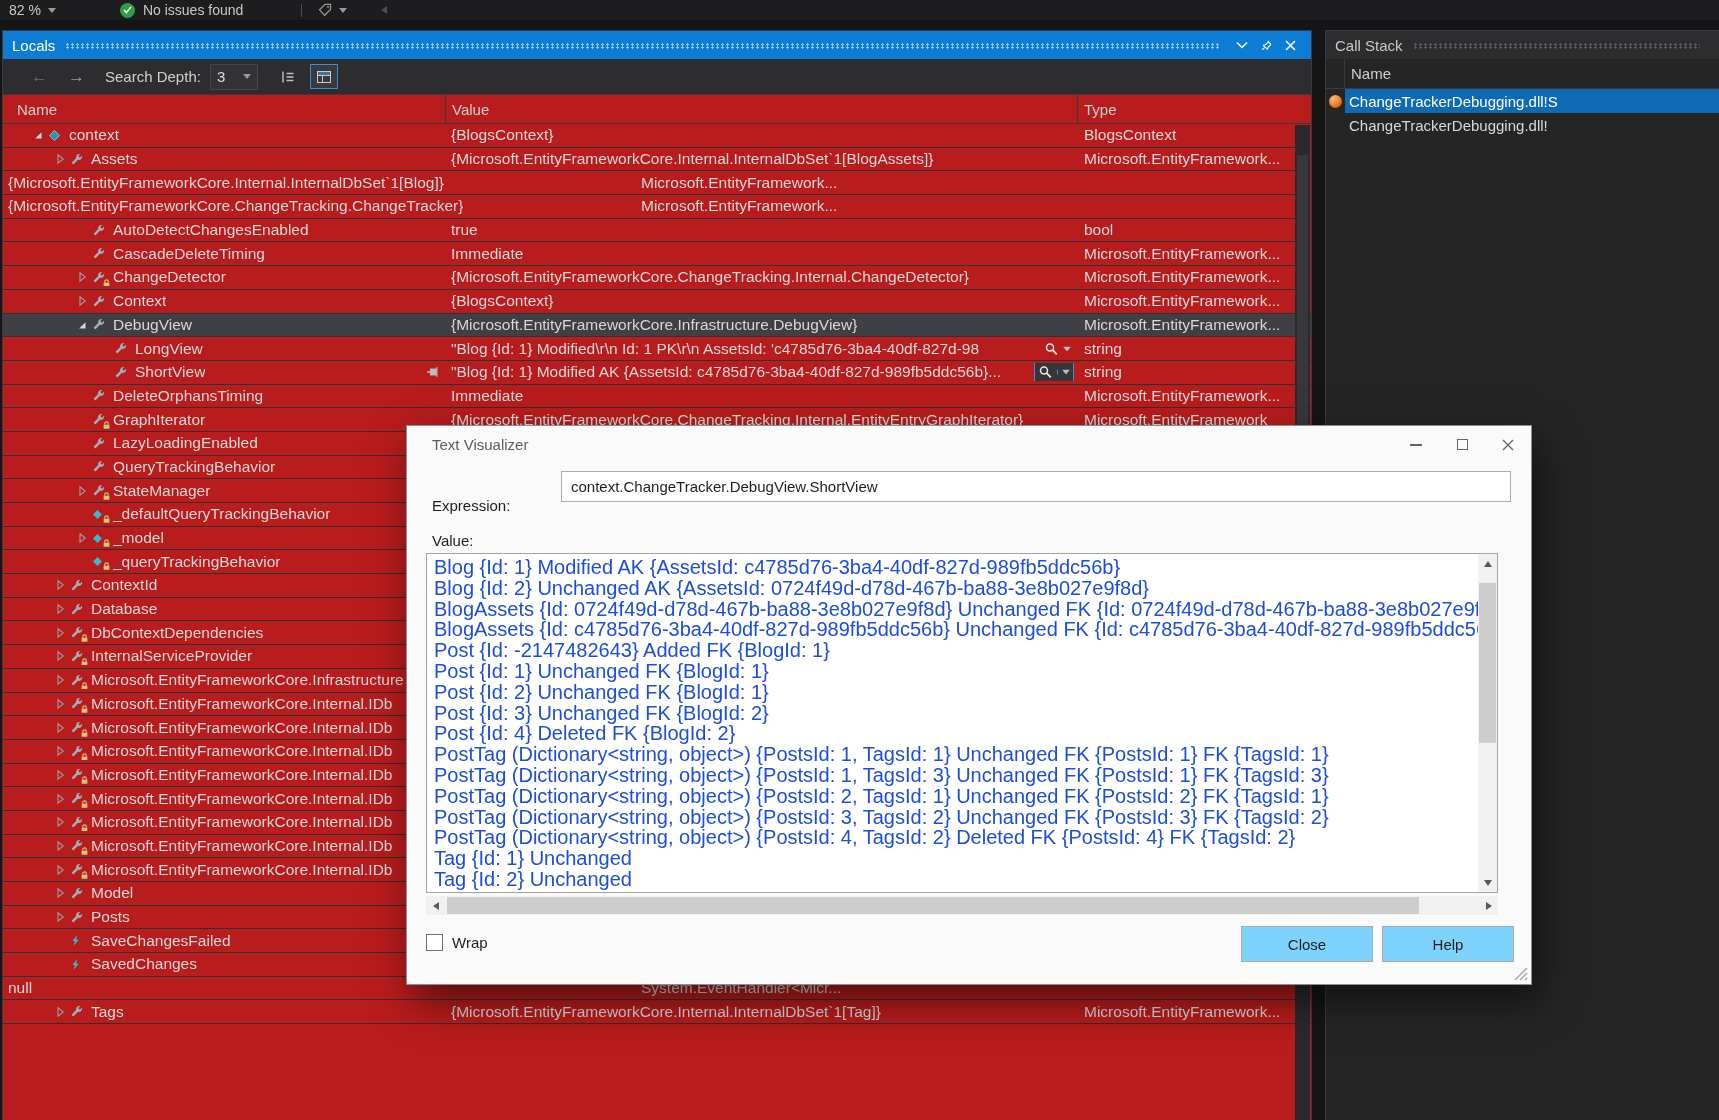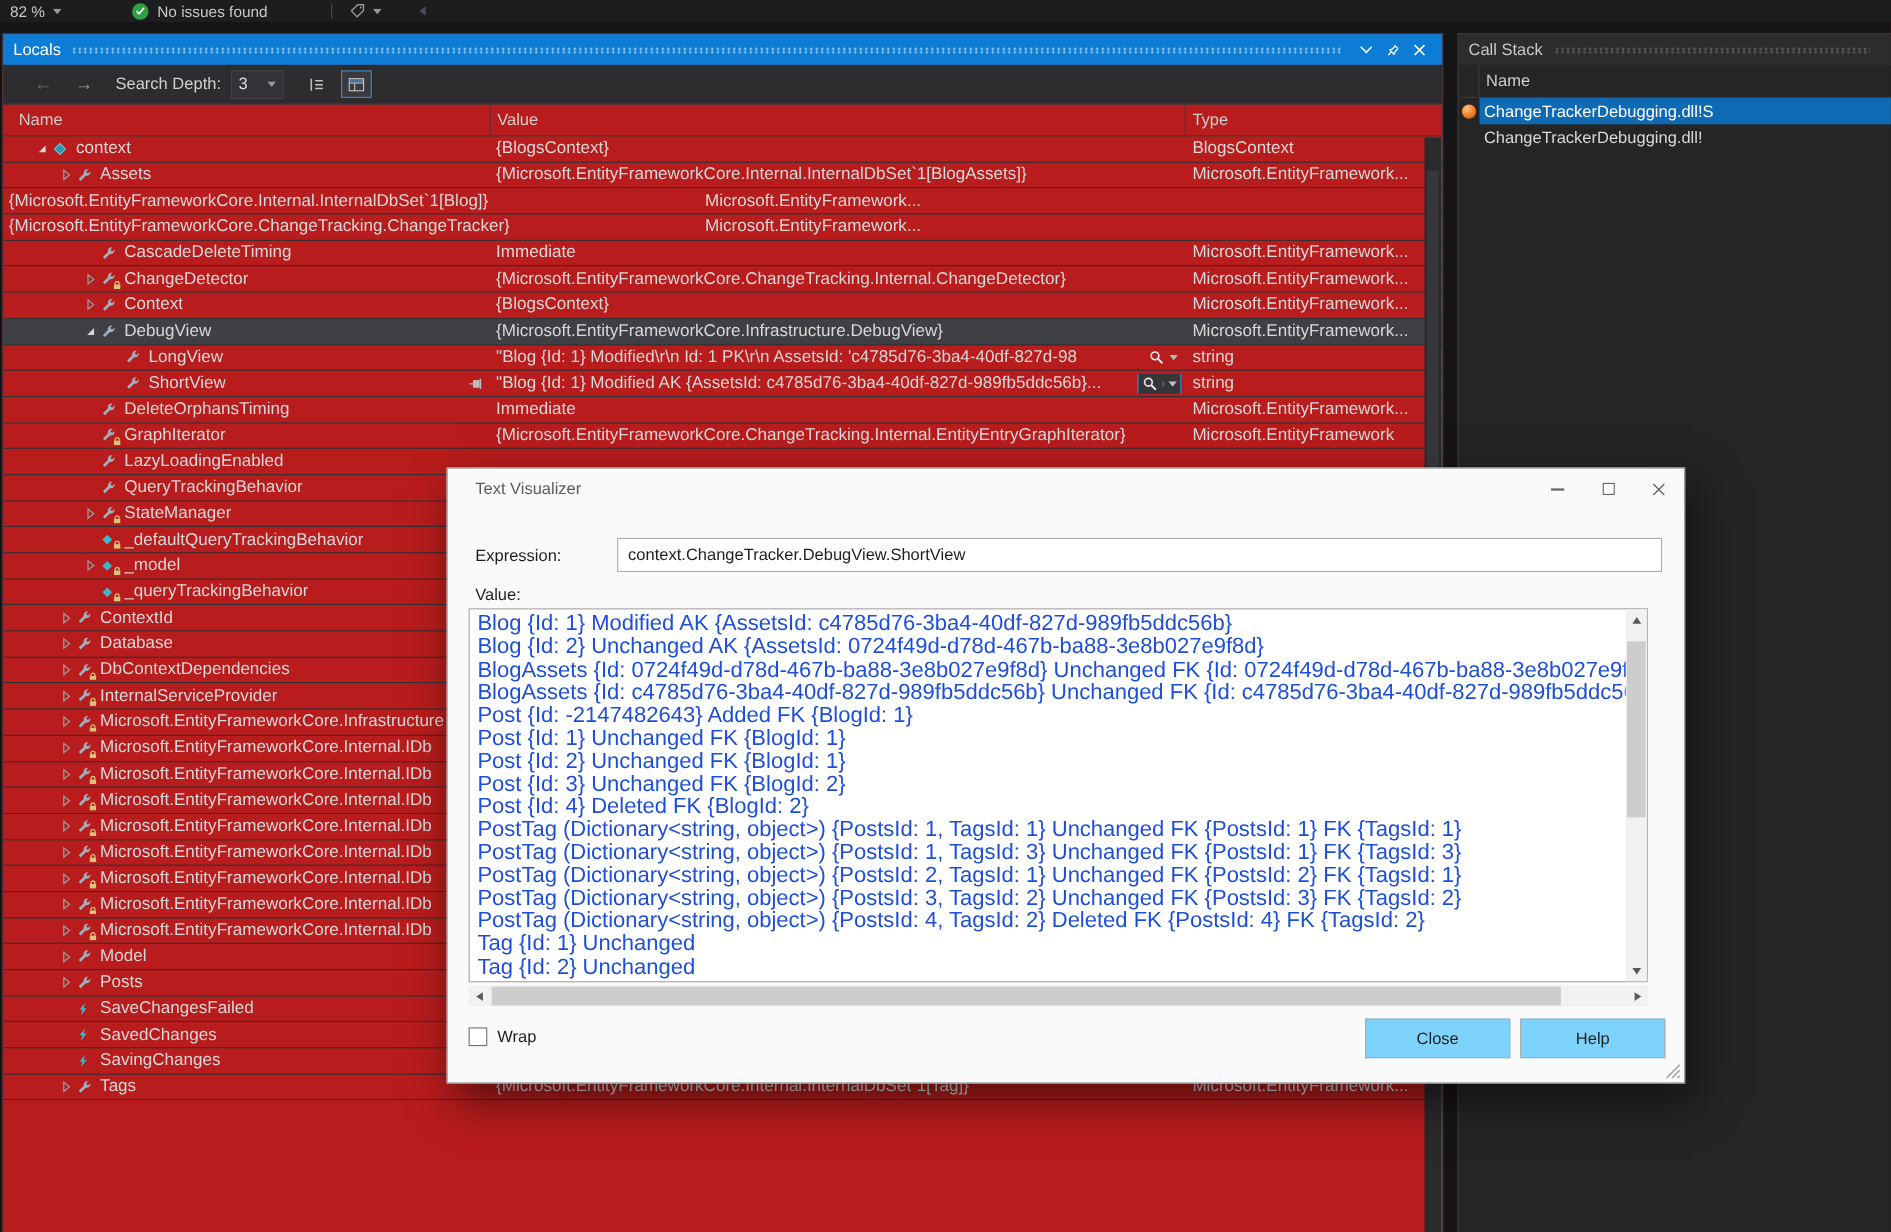--- a/index.html
+++ b/index.html
@@ -76,21 +76,21 @@
 
   
   #dialog{position:absolute;left:406px;top:425px;width:1126px;height:560px;background:#fafafa;border:1px solid #8a8f94;box-shadow:8px 16px 38px rgba(0,0,0,.55);font-size:15px;color:#1e1e1e;z-index:10}
   #dlg-title{height:37px;display:flex;align-items:center}
   #dlg-title .t{margin-left:25px;color:#5c5c5c;flex:1}
   .winbtn{width:46px;height:100%;display:flex;align-items:center;justify-content:center}
   .glyph-min{width:12px;height:2px;background:#666}
   .glyph-max{width:11px;height:11px;border:1px solid #666}
   #dialog .lbl{position:absolute;color:#1e1e1e}
   #expr-label{left:25px;top:71px}
-  #expr-input{position:absolute;left:154px;top:63px;width:950px;height:31px;border:1px solid #abadb3;background:#fff;font-family:inherit;font-size:15px;color:#1e1e1e;padding:0 9px;outline:none}
+  #expr-input{position:absolute;left:154px;top:45px;width:950px;height:31px;border:1px solid #abadb3;background:#fff;font-family:inherit;font-size:15px;color:#1e1e1e;padding:0 9px;outline:none}
   #value-label{left:25px;top:106px}
   #value-box{position:absolute;left:19px;top:127px;width:1072px;height:340px;border:1px solid #a3a3a3;background:#fff;display:flex}
   #viz-text{flex:1;overflow:hidden;margin:0;padding:3px 4px 0 7px;font-family:Liberation Sans, sans-serif;font-size:20px;line-height:20.8px;color:#1d4ed8;white-space:pre}
   .vscroll{width:19px;flex:none;background:#f1f1f1;display:flex;flex-direction:column}
   .sb-btn{height:19px;width:100%;flex:none;display:flex;align-items:center;justify-content:center}
   #hscroll .sb-btn{width:19px;height:100%}
   .sb-track{flex:1;position:relative}
   .sb-thumb-v{position:absolute;top:10px;left:1px;right:1px;height:160px;background:#cdcdcd}
   #hscroll{position:absolute;left:19px;top:470px;width:1072px;height:19px;background:#f1f1f1;display:flex;align-items:stretch}
   .sb-track.h{flex:1;position:relative}
@@ -253,20 +253,36 @@
       </div>
       <div class="trow">
         <div class="cname">
           <span class="indent" style="width: 70px;"></span>
           <span class="expander"></span>
           <span class="ticon">
             <svg width="15" height="15" viewBox="0 0 16 16">
               <path fill="#9fb0bd" d="M14 5c0 1.9-1.6 3.5-3.5 3.5-.33 0-.65-.05-.95-.13L4.6 13.3 2.7 11.4l4.93-4.95A3.5 3.5 0 0 1 7.5 5.5C7.5 3.6 9.1 2 11 2c.36 0 .7.05 1.03.15L9.9 4.3l1.8 1.8 2.15-2.13c.1.33.15.67.15 1.03z"></path>
             </svg>
           </span>
+          <span class="tlabel">AutoDetectChangesEnabled</span>
+        </div>
+        <div class="cvalue">
+          <span class="vtext">true</span>
+        </div>
+        <div class="ctype"><span>bool</span></div>
+      </div>
+      <div class="trow">
+        <div class="cname">
+          <span class="indent" style="width: 70px;"></span>
+          <span class="expander"></span>
+          <span class="ticon">
+            <svg width="15" height="15" viewBox="0 0 16 16">
+              <path fill="#9fb0bd" d="M14 5c0 1.9-1.6 3.5-3.5 3.5-.33 0-.65-.05-.95-.13L4.6 13.3 2.7 11.4l4.93-4.95A3.5 3.5 0 0 1 7.5 5.5C7.5 3.6 9.1 2 11 2c.36 0 .7.05 1.03.15L9.9 4.3l1.8 1.8 2.15-2.13c.1.33.15.67.15 1.03z"></path>
+            </svg>
+          </span>
           <span class="tlabel">CascadeDeleteTiming</span>
         </div>
         <div class="cvalue">
           <span class="vtext">Immediate</span>
         </div>
         <div class="ctype"><span>Microsoft.EntityFramework...</span></div>
       </div>
       <div class="trow">
         <div class="cname">
           <span class="indent" style="width: 70px;"></span>
@@ -958,30 +974,20 @@
             </svg>
           </span>
           <span class="tlabel">SavedChanges</span>
         </div>
         <div class="cvalue">
           <span class="vtext"></span>
         </div>
         <div class="ctype"><span></span></div>
       </div>
       <div class="trow">
-        <div class="cname">
-          <span class="indent" style="width: 48px;"></span>
-          <span class="expander"></span>
-          <span class="ticon">
-            <svg width="13" height="13" viewBox="0 0 14 14">
-              <path fill="#3fb6c9" d="M8.8 1 3.6 7.6h2.7L4.9 13l5.6-7H7.7z"></path>
-            </svg>
-          </span>
-          <span class="tlabel">SavingChanges</span>
-        </div>
         <div class="cvalue">
           <span class="vtext">null</span>
         </div>
         <div class="ctype"><span>System.EventHandler&lt;Micr...</span></div>
       </div>
       <div class="trow">
         <div class="cname">
           <span class="indent" style="width: 48px;"></span>
           <span class="expander">
             <svg width="14" height="14" viewBox="0 0 14 14">

